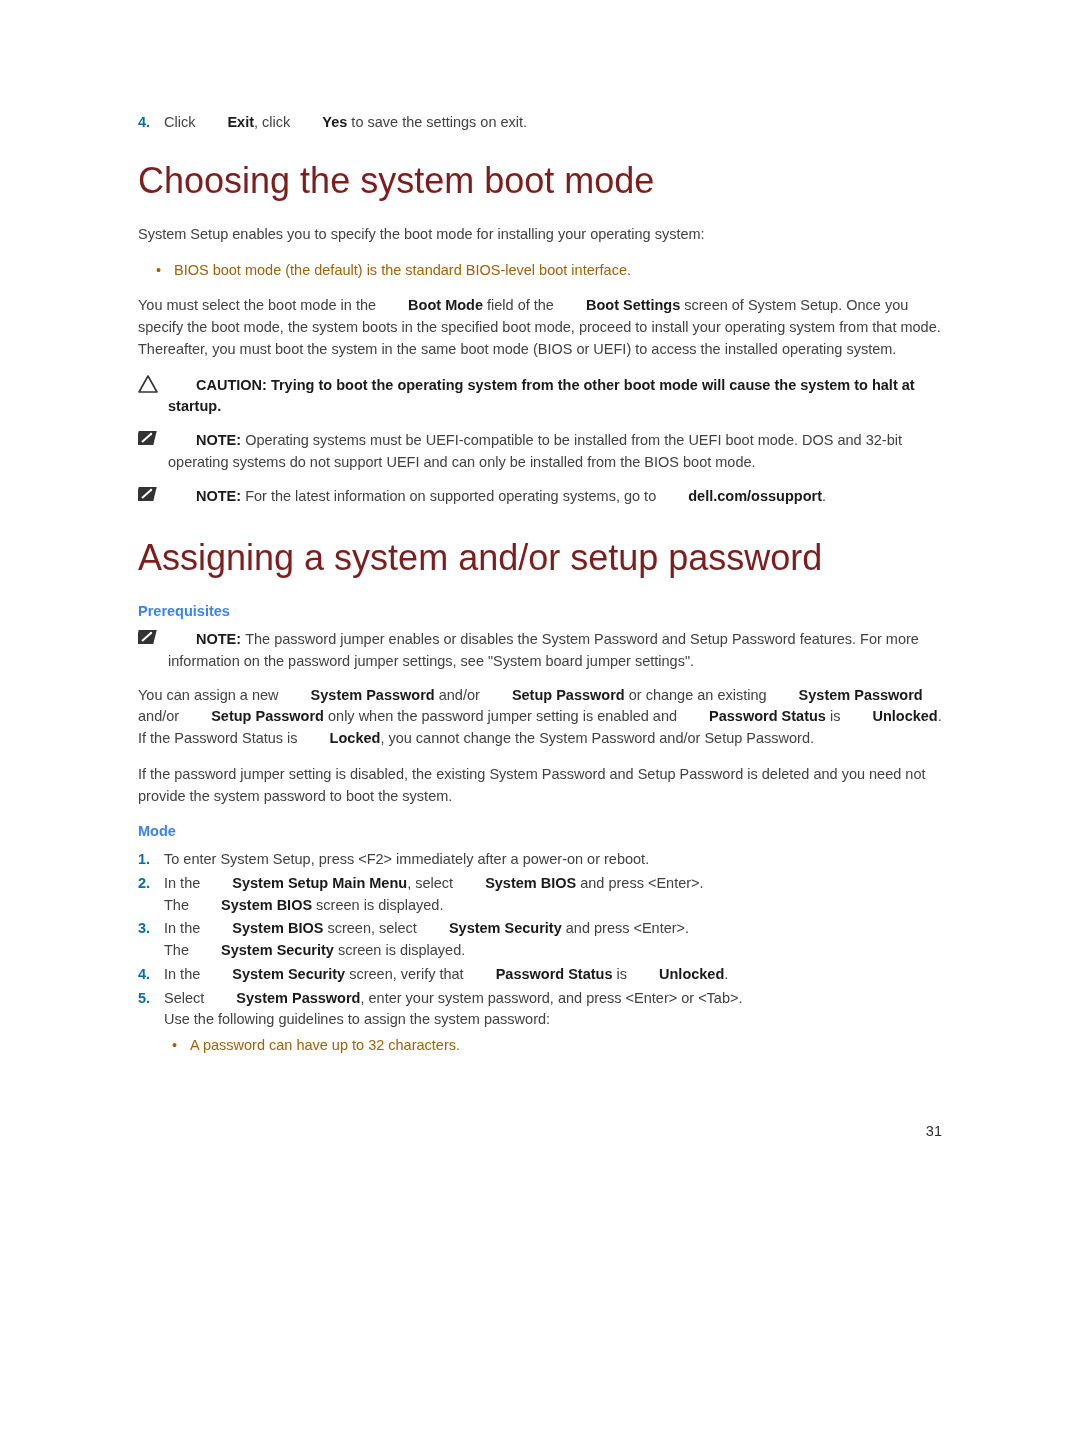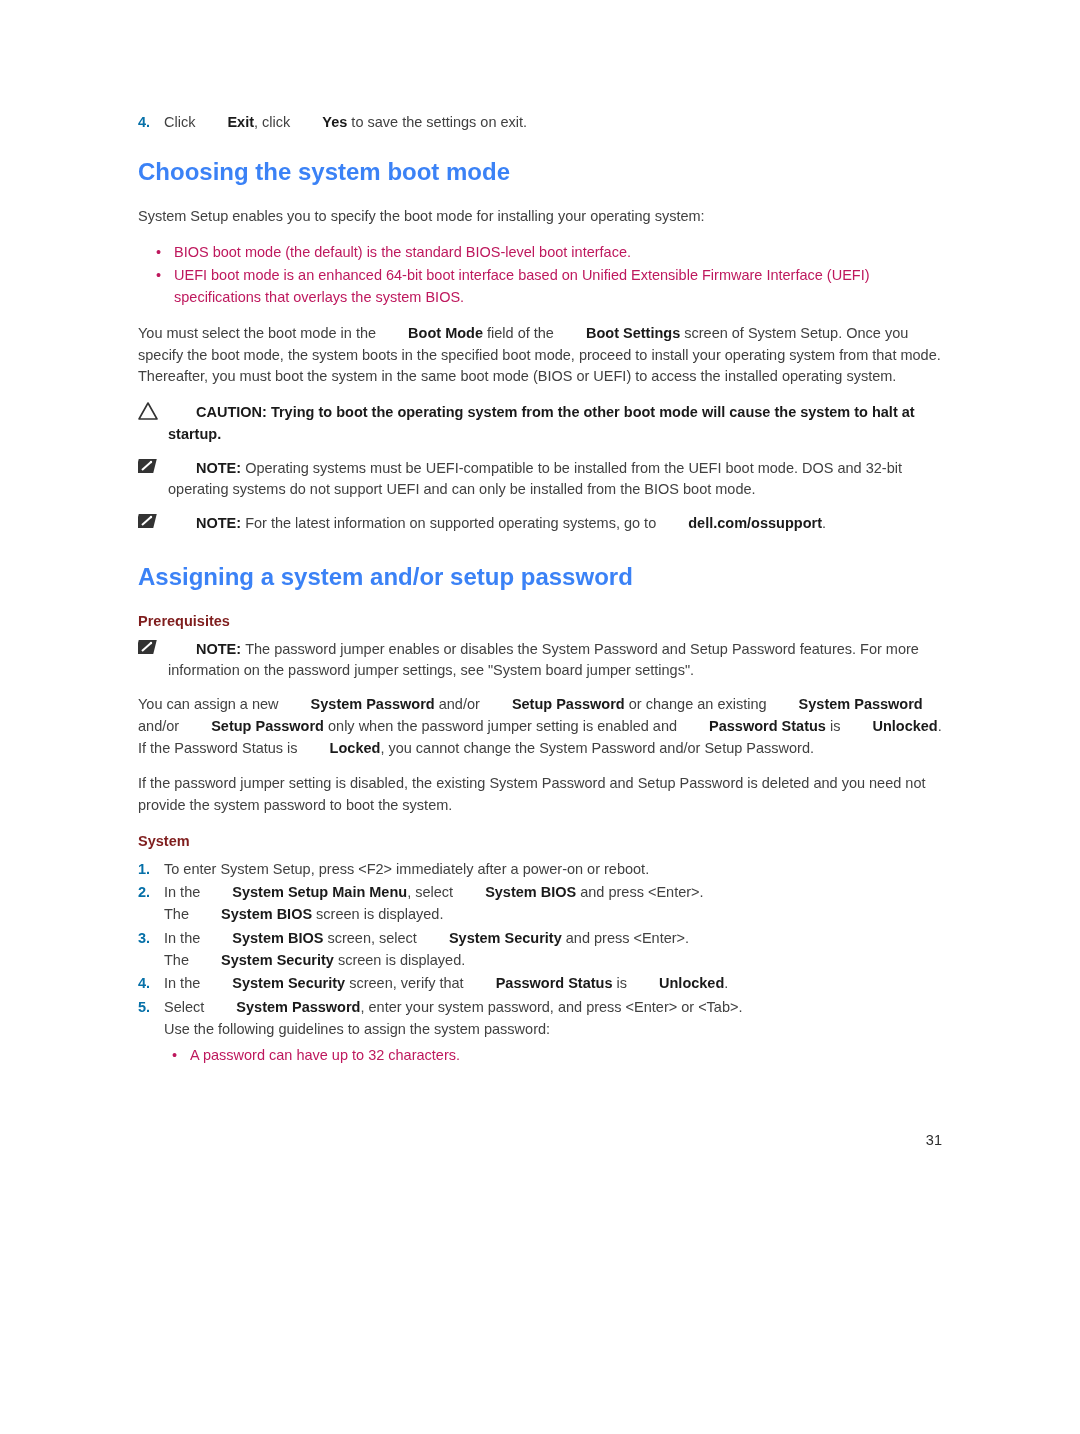--- a/index.html
+++ b/index.html
@@ -6,37 +6,37 @@
   body {
     font-family: "Segoe UI", "Helvetica Neue", Arial, sans-serif;
     font-size: 14.5px;
     line-height: 1.5;
     color: #2d2d2d;
     background: #fff;
     width: 1080px;
     padding: 112px 138px 60px 138px;
   }
   h1 {
-    font-size: 24px;
-    font-weight: 700;
+    font-size: 36px;
+    font-weight: 400;
     margin-bottom: 16px;
-    color: #3b82f6;
+    color: #7f1d1d;
   }
   h1.section-2 { margin-top: 24px; }
   p { margin-bottom: 14px; color: #414141; }
   ul.bullets {
     list-style: none;
     padding-left: 36px;
     margin-bottom: 14px;
   }
   ul.bullets > li {
     position: relative;
     padding-left: 0;
     margin-bottom: 2px;
-    color: #be185d;
+    color: #a16207;
   }
   ul.bullets > li::before {
     content: "•";
     position: absolute;
     left: -18px;
     top: 0;
   }
   ol.steps {
     list-style: none;
     padding-left: 0;
@@ -72,21 +72,21 @@
   }
   .callout-body {
     flex: 1;
     color: #414141;
   }
   .callout-body b { color: #1a1a1a; }
   .subhead {
     font-weight: 700;
     margin-bottom: 6px;
     margin-top: 4px;
-    color: #7f1d1d;
+    color: #3b82f6;
   }
   b, strong { font-weight: 700; color: #1a1a1a; padding-left: 28px; }
   svg { display: block; }
   .step-4-row {
     display:flex;
     margin-bottom:20px;
   }
   .step-4-num {
     font-weight:700;
     color:#0670a8;
@@ -105,21 +105,20 @@
     <span>Click </span><b>Exit</b><span>, click </span><b>Yes</b><span> to save the settings on exit.</span>
   </span>
 </div>
 
 <h1>Choosing the system boot mode</h1>
 
 <p>System Setup enables you to specify the boot mode for installing your operating system:</p>
 
 <ul class="bullets">
   <li>BIOS boot mode (the default) is the standard BIOS-level boot interface.</li>
-  <li>UEFI boot mode is an enhanced 64-bit boot interface based on Unified Extensible Firmware Interface (UEFI) specifications that overlays the system BIOS.</li>
 </ul>
 
 <p>
   <span>You must select the boot mode in the </span><b>Boot Mode</b><span> field of the </span><b>Boot Settings</b><span> screen of System Setup. Once you specify the boot mode, the system boots in the specified boot mode, proceed to install your operating system from that mode. Thereafter, you must boot the system in the same boot mode (BIOS or UEFI) to access the installed operating system.</span>
 </p>
 
 <div class="callout">
   <div class="callout-icon">
     <svg width="20" height="18" viewBox="0 0 20 18">
         <polygon points="10,1 19,17 1,17" fill="none" stroke="#333" stroke-width="1.6" stroke-linejoin="round"></polygon>
@@ -172,21 +171,21 @@
     <b>NOTE: </b><span>The password jumper enables or disables the System Password and Setup Password features. For more information on the password jumper settings, see "System board jumper settings".</span>
   </div>
 </div>
 
 <p>
   <span>You can assign a new </span><b>System Password</b><span> and/or </span><b>Setup Password</b><span> or change an existing </span><b>System Password</b><span> and/or </span><b>Setup Password</b><span> only when the password jumper setting is enabled and </span><b>Password Status</b><span> is </span><b>Unlocked</b><span>. If the Password Status is </span><b>Locked</b><span>, you cannot change the System Password and/or Setup Password.</span>
 </p>
 
 <p>If the password jumper setting is disabled, the existing System Password and Setup Password is deleted and you need not provide the system password to boot the system.</p>
 
-<div class="subhead">System</div>
+<div class="subhead">Mode</div>
 
 <ol class="steps">
   <li>
     <span class="num">1.</span>
     <span class="body">To enter System Setup, press &lt;F2&gt; immediately after a power-on or reboot.</span>
   </li>
   <li>
     <span class="num">2.</span>
     <span class="body">
       <span>In the </span><b>System Setup Main Menu</b><span>, select </span><b>System BIOS</b><span> and press &lt;Enter&gt;.</span><br>

